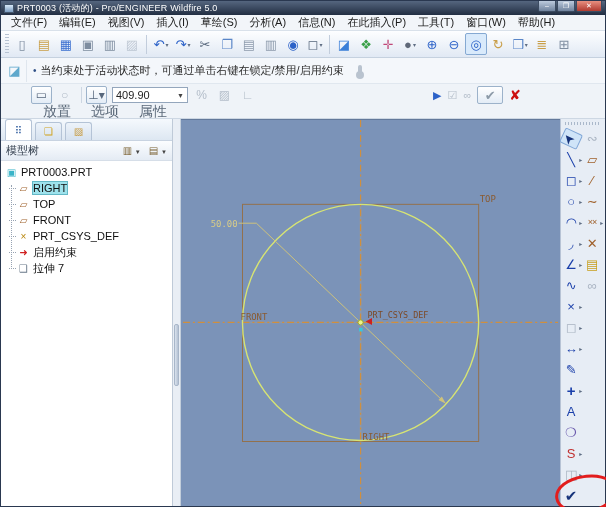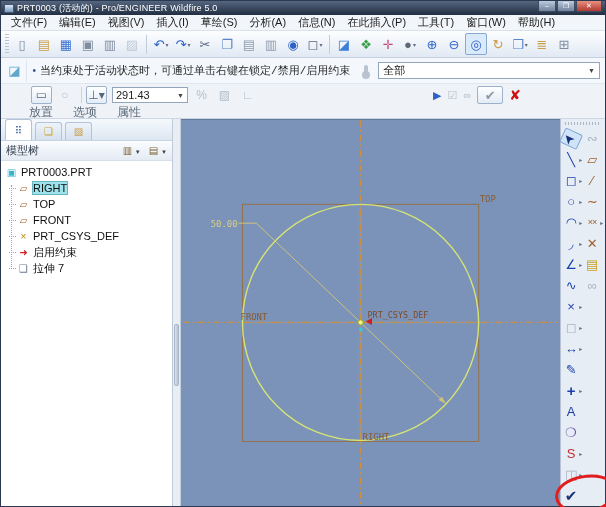--- a/index.html
+++ b/index.html
@@ -35,21 +35,21 @@
   .tbtn.disabled { opacity:.42; }
   .tbtn .fly { font-size:6px; color:#5f6e84; margin-left:1px; }
   .tsep { width:1px; height:19px; background:#c2cddc; margin:0 3px; flex:0 0 1px; }
 
   
   .msgbar { height:26px; flex:0 0 26px; background:#f4f7fb; border-bottom:1px solid #e0e7ef;
     display:flex; align-items:center; }
   .msg-icon { width:24px; height:22px; margin:0 2px; display:flex; align-items:center; justify-content:center;
     font-size:13px; color:#5fa8cc; border-right:1px solid #dfe6ee; }
   .msg-bullet { color:#2f4f86; margin:0 4px 0 4px; font-size:10px; }
-  .msg-text { color:#2a2a2a; font-size:11px; white-space:nowrap;font-family:Liberation Mono, monospace; }
+  .msg-text { color:#2a2a2a; font-size:11px; white-space:nowrap; }
   .thermo { width:4px; height:11px; background:#b9c3cf; border-radius:2px; margin:0 10px 0 14px; position:relative; }
   .thermo::after { content:""; position:absolute; left:-2px; bottom:-3px; width:8px; height:8px;
     border-radius:50%; background:#b9c3cf; }
   .filter-select { margin-left:auto; margin-right:5px; width:226px; height:17px; background:#fff;
     border:1px solid #94a6bc; display:flex; align-items:center; padding:0 4px; color:#222; }
   .filter-select .dd { margin-left:auto; font-size:7px; color:#444; }
 
   
   .dashboard { height:22px; flex:0 0 22px; background:#eff3f8; display:flex; align-items:center; padding-left:30px; }
   .dbtn { width:21px; height:18px; display:flex; align-items:center; justify-content:center;
@@ -63,21 +63,21 @@
   .dash-controls { margin-left:auto; margin-right:84px; display:flex; align-items:center; gap:6px; }
   .dc { font-size:11px; color:#2c62c8; }
   .dc.disabled { color:#b3bdc9; }
   .ok-btn { width:26px; height:18px; border:1px solid #9cb2ca; border-radius:2px;
     background:linear-gradient(#ffffff,#e3ecf6); color:#8c9aa8; font-weight:bold; font-size:13px;
     display:flex; align-items:center; justify-content:center; }
   .cancel-btn { color:#cc1010; font-weight:bold; font-size:14px; }
 
   
   .dash-tabs { height:13px; flex:0 0 13px; background:#eff3f8; border-bottom:1px solid #cdd7e3;
-    display:flex; gap:20px; padding-left:28px; font-size:12px; color:#5c6a7a; align-items:center; }
+    display:flex; gap:20px; padding-left:42px; font-size:14px; color:#5c6a7a; align-items:center; }
 
   
   .main { flex:1; display:flex; background:#edf1f7; min-height:0; }
 
   
   .left-panel { width:172px; flex:0 0 172px; display:flex; flex-direction:column; background:#fff;
     border-right:1px solid #bfcad8; }
   .panel-tabs { height:22px; flex:0 0 22px; background:linear-gradient(#f5f9fd,#dde7f2);
     display:flex; align-items:flex-end; padding-left:4px; gap:3px; border-bottom:1px solid #c8d3e1; }
   .ptab { width:27px; height:18px; border:1px solid #b4c3d6; border-bottom:none; border-radius:3px 3px 0 0;
@@ -243,42 +243,38 @@
           <span style="color: rgb(126, 141, 160);">⊞</span>
         </span>
       </span>
   </div>
 
   <div class="msgbar">
     <span class="msg-icon">◪</span>
     <span class="msg-bullet">•</span>
     <span class="msg-text">当约束处于活动状态时，可通过单击右键在锁定/禁用/启用约束</span>
     <span class="thermo"></span>
-    <span class="filter-select">
-      <span>全部</span>
-      <span class="dd">▼</span>
-    </span>
   </div>
 
   <div class="dashboard">
     <span style="display:flex;align-items:center;">
         <span class="dbtn boxed">
           <span>▭</span>
         </span>
         <span class="dbtn disabled">
           <span>○</span>
         </span>
         <span class="dsep"></span>
         <span class="dbtn boxed">
           <span>⊥</span>
           <span class="fly">▾</span>
         </span>
       </span>
     <span class="dfield">
-      <span>291.43</span>
+      <span>409.90</span>
       <span class="dd">▼</span>
     </span>
     <span style="display:flex;align-items:center;">
         <span class="dbtn disabled">
           <span>%</span>
         </span>
         <span class="dbtn disabled">
           <span>▨</span>
         </span>
         <span class="dbtn disabled">

